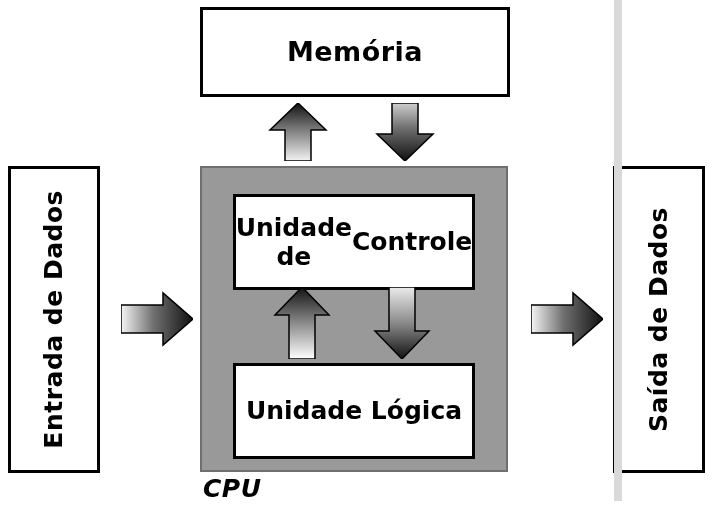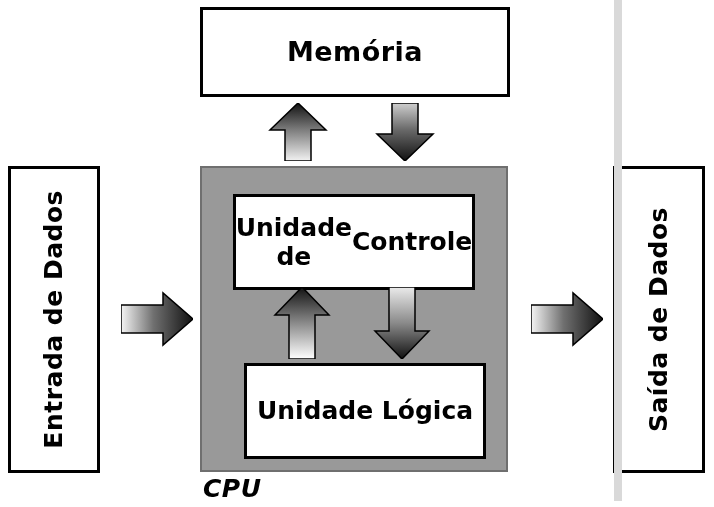--- a/index.html
+++ b/index.html
@@ -69,21 +69,21 @@
     left: 233px;
     top: 186px;
     width: 242px;
     height: 96px;
     font-size: 25px;
     flex-direction: row;
     margin-top: 8px;
   }
   
   #ula-box {
-    left: 244px;
+    left: 233px;
     top: 363px;
     width: 242px;
     height: 96px;
     font-size: 25px;
     flex-direction: column;
   }
   
   #entrada-box {
     left: 8px;
     top: 166px;

